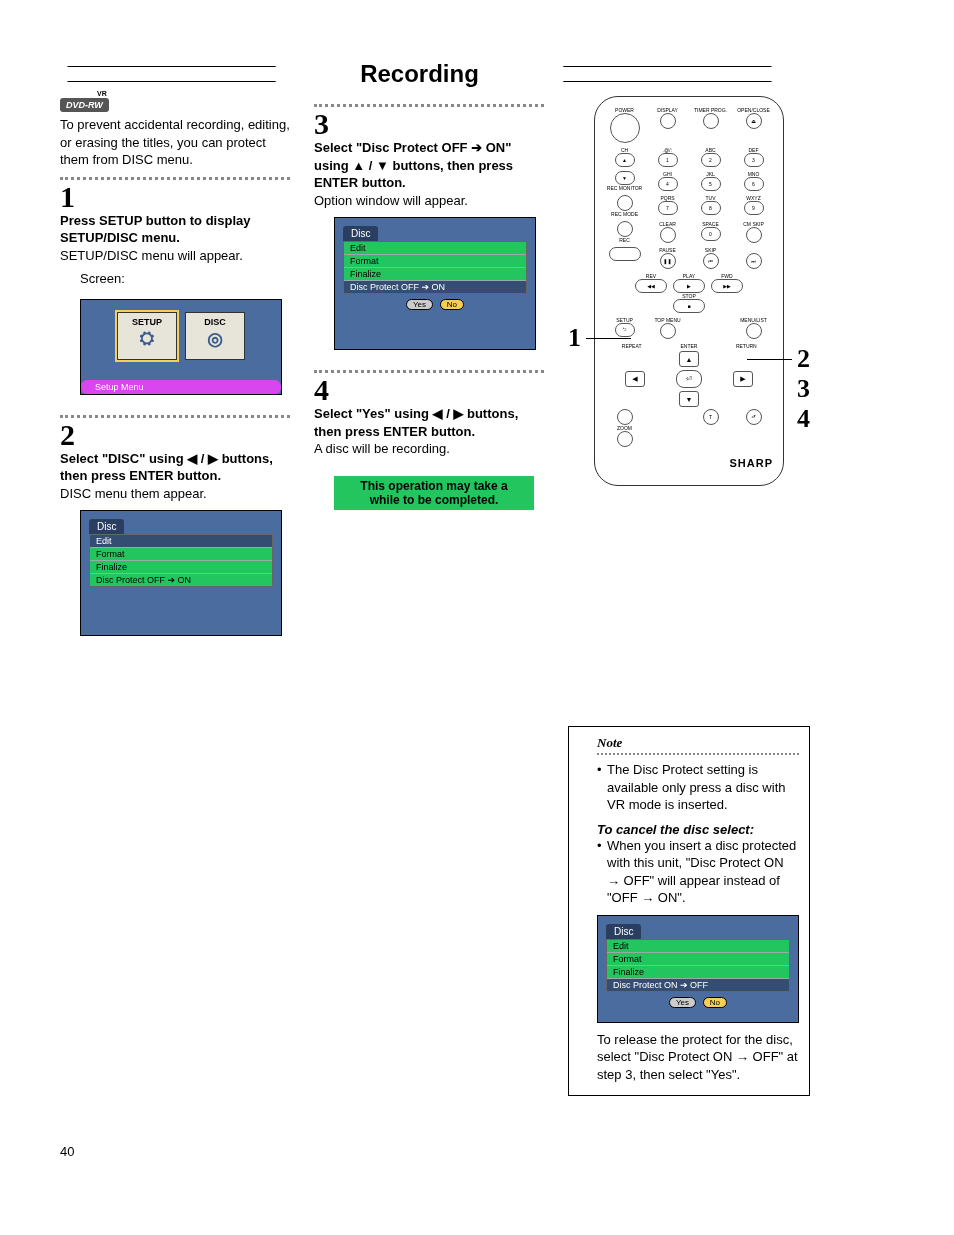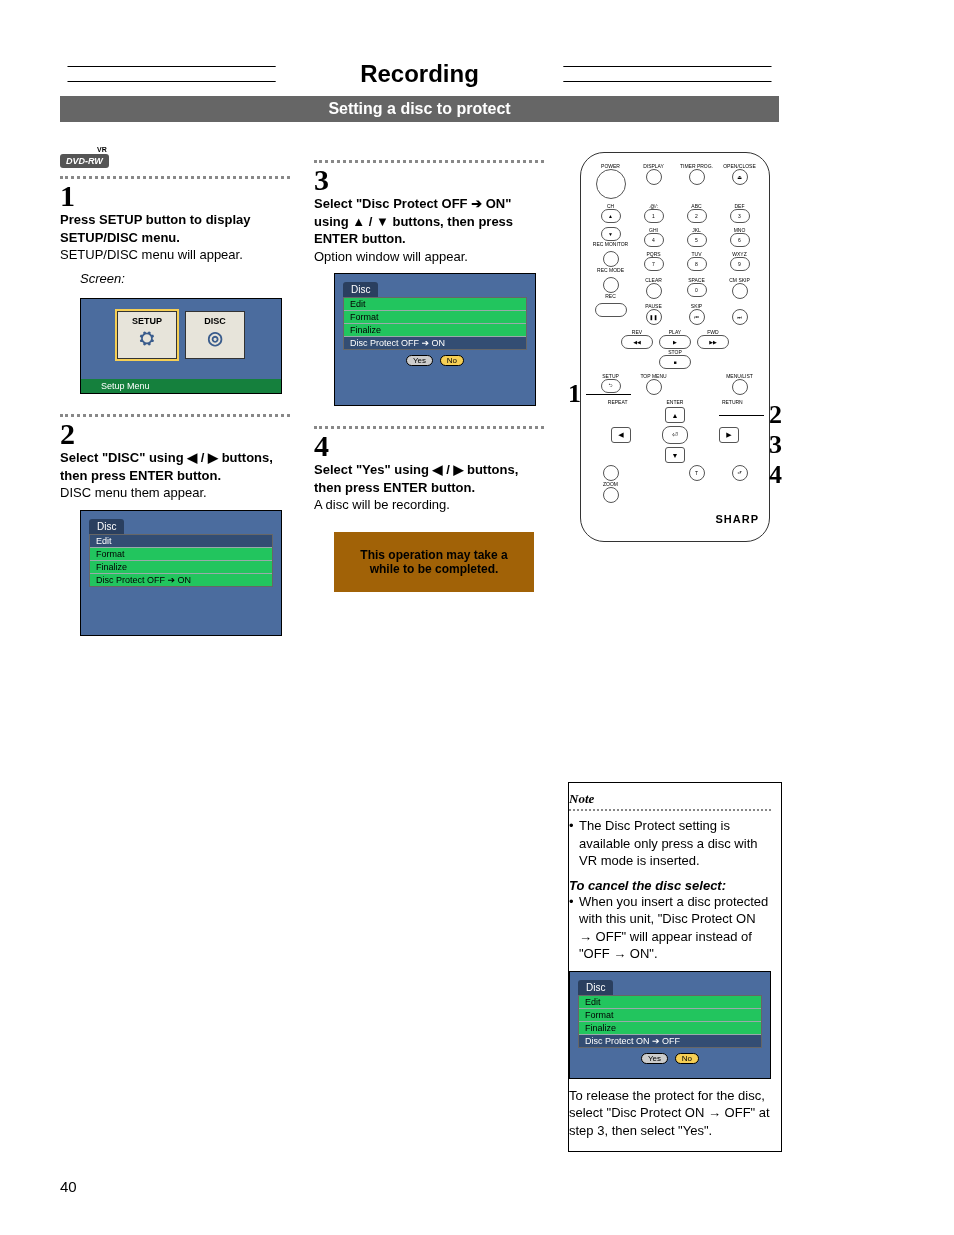--- a/index.html
+++ b/index.html
@@ -156,24 +156,25 @@
     padding:0 6px;
     border:1px solid #000;
     background:#ccc;
     border-radius:7px;
     margin:0 2px;
   }
   .osd-btn.highlight {
     background:#f6cf55;
   }
   .osd-footer {
-    background:#15803d;
+    background:#d946ef;
     color:#fff;
     font-size:9px;
-    padding:2px 20px;
+    padding:2px 14px;
+    border-radius:6px;
   }
 
   
   .setup-screen {
     border:1px solid #000;
     width: 200px;
     background:#4b6c9e;
     margin: 6px 0 0 20px;
   }
   .setup-tiles {
@@ -238,22 +239,22 @@
     position:relative;
   }
   .osd-progress .bar .fill {
     position:absolute; left:0; top:0; bottom:0;
     width:58%;
     background: repeating-linear-gradient(90deg,#e04030 0 6px, transparent 6px 9px);
   }
 
   
   .callout {
-    background:#a16207;
-    padding:16px 10px;
+    background:#22c55e;
+    padding:3px 10px;
     font-weight:bold;
     font-size:12px;
     margin: 18px 0 8px 20px;
     width: 200px;
     box-sizing:border-box;
     text-align:center;
   }
 
   
   .remote-wrap {
@@ -303,67 +304,67 @@
     font-size:26px;
   }
   .remote-call-line {
     position:absolute;
     background:#000;
   }
 
   
   .note-box {
     border:1px solid #000;
-    padding: 8px 10px 12px 0;
+    padding: 8px 10px 12px 28px;
     font-size:13px;
   }
   .note-title {
     font-weight:bold;
     font-style:italic;
     font-family:"Georgia","Times New Roman",serif;
   }
   .note-sep {
     border:none;border-top:2px dotted #888;margin:2px 0 6px 0;
   }
   .note-ul{margin:0;padding:0;list-style:none;}
   .note-ul li{position:relative;padding-left:10px;line-height:1.35;}
   .note-ul li::before{content:"•";position:absolute;left:0;}
   .subhead-i{font-weight:bold;font-style:italic;margin-top:8px;}
 
   .note-box .osd { margin: 8px 0; width: 200px;}
 
   .page-num {
-    font-size:15px;
-    margin-top: 26px;
+    font-size:13px;
+    margin-top: 48px;
   }
 </style>
 </head>
 <body>
 
 <div class="page">
 
   <div class="section-header">
     <span class="section-header-title">Recording</span>
   </div>
-  <div class="sub-header">Setting a disc to protect</div>
 
   <div class="columns">
 
     <div class="col left">
 
       <span class="dvd-badge">
         <span class="vr">VR</span>
         <span>DVD-RW</span>
       </span>
+      <div class="body-text" style="margin-top:4px;">To prevent accidental recording, editing, or erasing the titles, you can protect them from DISC menu.</div>
 
       <hr class="dotted">
       <div class="step-num">1</div>
       <div class="body-text bold">Press SETUP button to display SETUP/DISC menu.</div>
       <div class="body-text">SETUP/DISC menu will appear.</div>
-      <div class="body-text" style="margin: 6px 0 11px 20px; font-style: italic;">Screen:</div>
+      <div class="body-text" style="margin: 6px 0 11px 20px;">Screen:</div>
 
       <div class="setup-screen">
         <div class="setup-tiles">
           <div class="tile sel">
             <div>SETUP</div>
             <div class="glyph">⛭</div>
           </div>
           <div class="tile">
             <div>DISC</div>
             <div class="glyph">◎</div>

